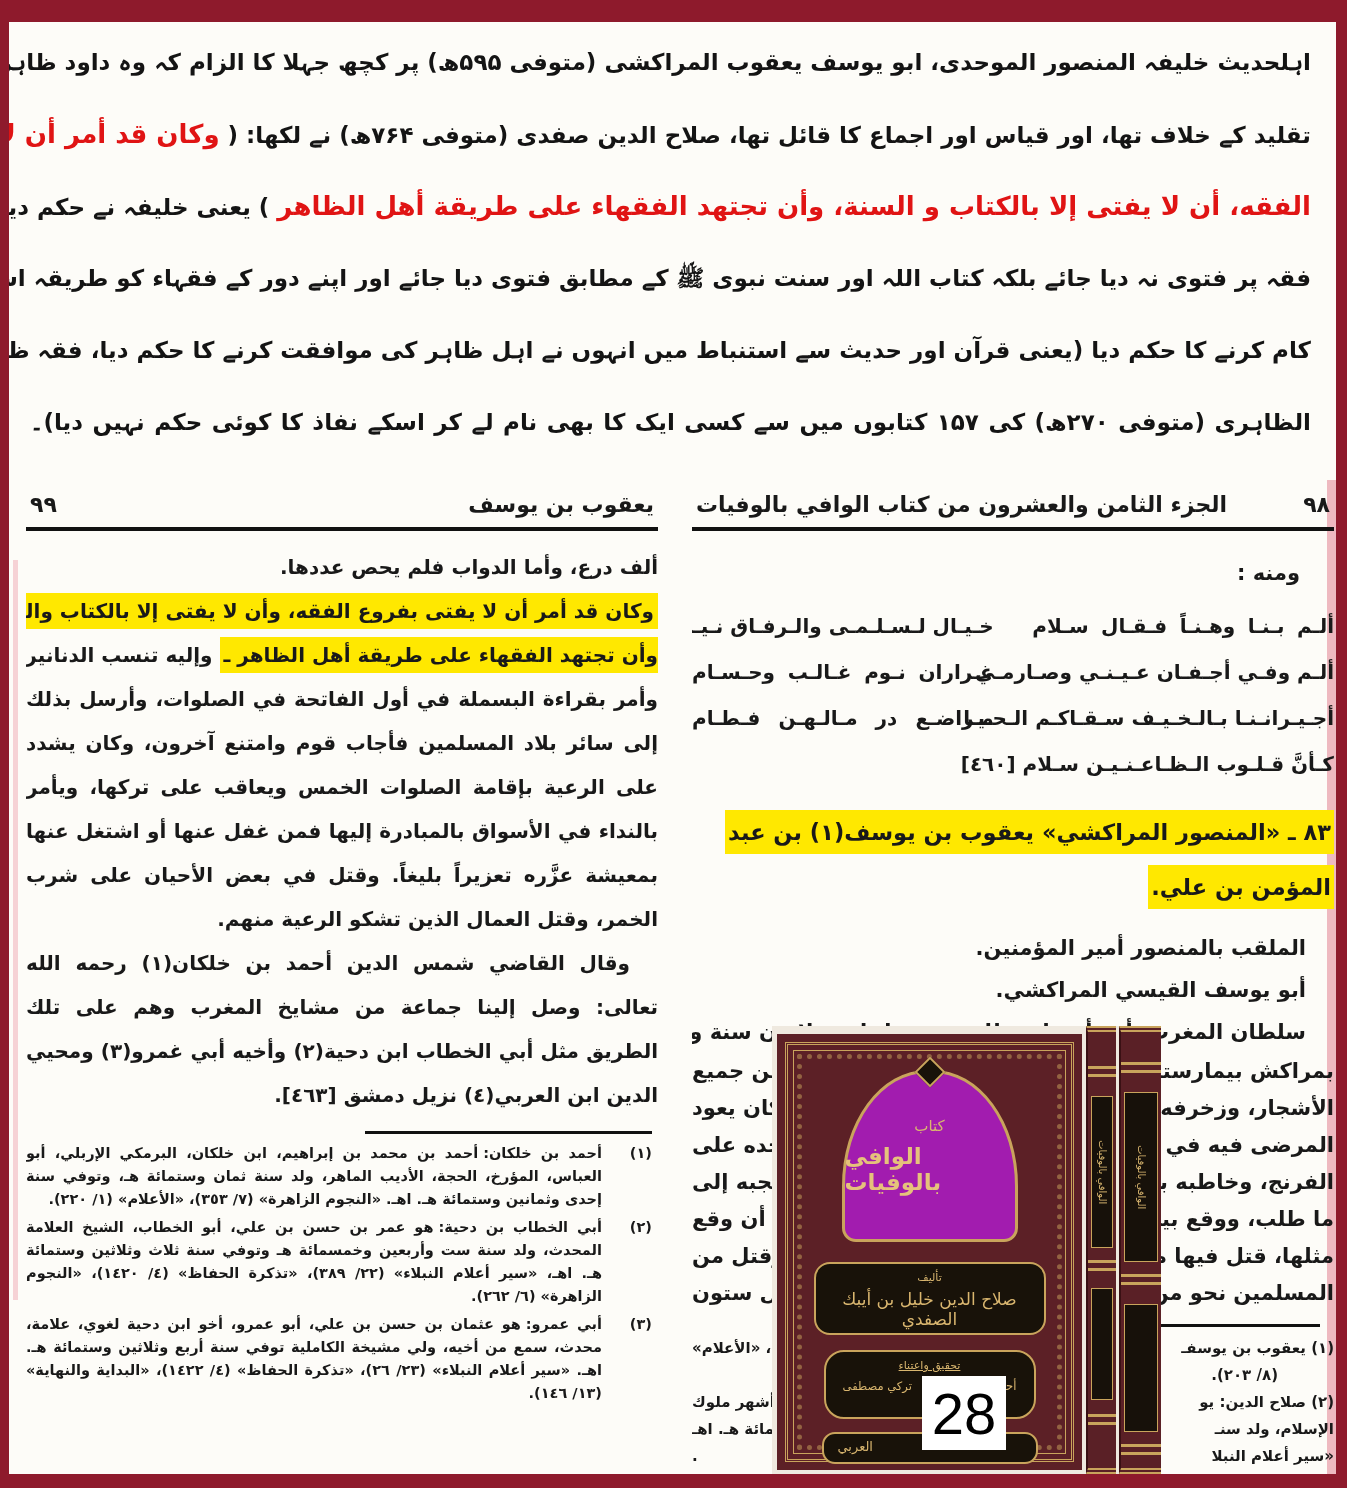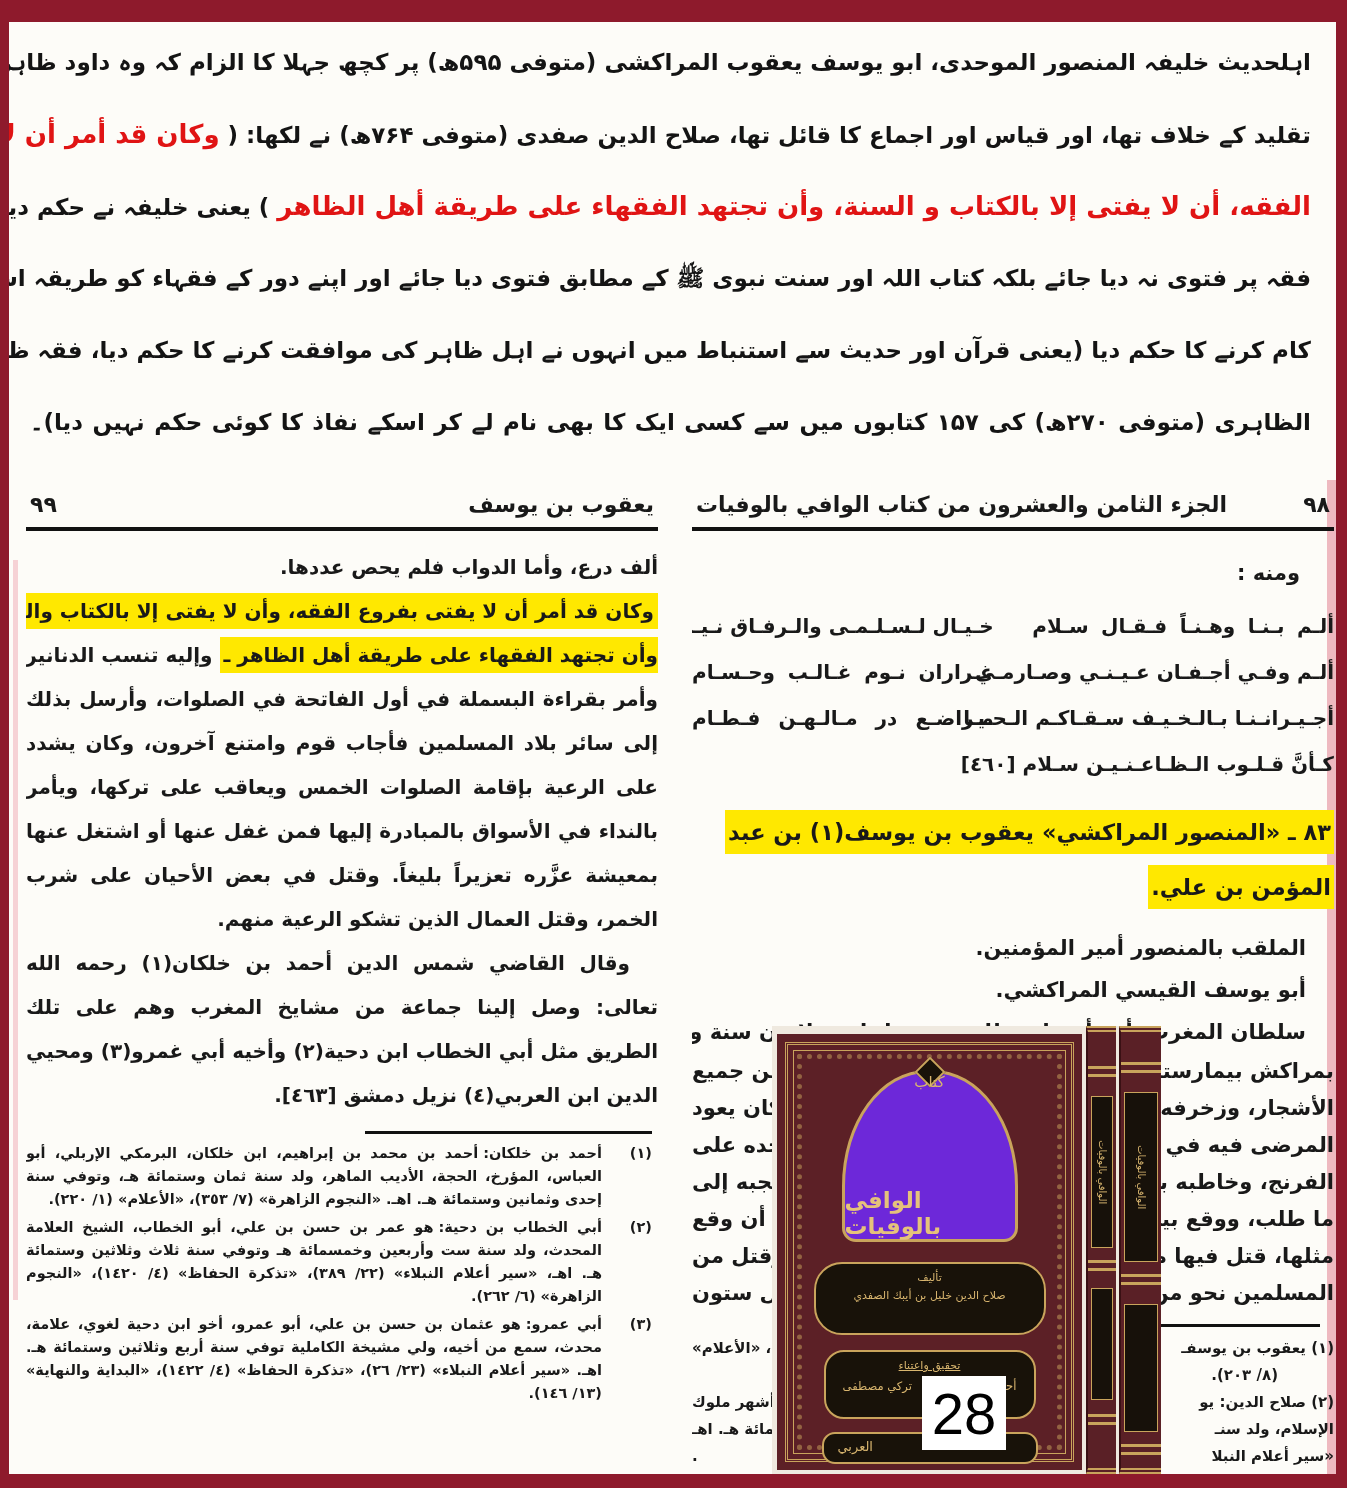--- a/index.html
+++ b/index.html
@@ -56,33 +56,33 @@
   .rfn-row{display:flex;justify-content:space-between;}
   .rfn-ind{padding-right:56px;text-align:right;}
 
   
   .photo{position:absolute;left:772px;top:1026px;width:389px;height:448px;background:#efe9df;z-index:10;}
   .cover{position:absolute;left:5px;top:8px;width:305px;height:436px;background:#5c2026;}
   .f1{position:absolute;inset:8px;border:3px double #c9a45c;}
   .f2{position:absolute;inset:16px;border:1px solid #c9a45c;}
   .fband{position:absolute;inset:20px;border:5px dotted rgba(201,164,92,.5);}
   .medallion{position:absolute;top:36px;left:50%;transform:translateX(-50%);width:170px;height:166px;
-             background:#6d28d9;border:3px solid #c9a45c;
+             background:#a21caf;border:3px solid #c9a45c;
              border-radius:85px 85px 14px 14px / 116px 116px 14px 14px;
-             display:flex;flex-direction:column;align-items:center;justify-content:space-between;gap:8px;z-index:2;}
+             display:flex;flex-direction:column;align-items:center;justify-content:center;gap:8px;z-index:2;}
   .medallion::before{content:"";position:absolute;top:-12px;left:50%;
              transform:translateX(-50%) rotate(45deg);width:18px;height:18px;
              background:#181209;border:2px solid #c9a45c;z-index:-1;}
   .kitab{color:#d9b66f;font-size:15px;}
   .cover-title{color:#e5c27b;font-size:23px;font-weight:bold;}
   .plaque{position:absolute;left:50%;transform:translateX(-50%);background:#181209;
           border:2px solid #c9a45c;color:#d9b66f;text-align:center;z-index:2;}
-  .plq-author{top:228px;width:228px;height:62px;border-radius:28px;padding-top:7px;}
+  .plq-author{top:228px;width:228px;height:62px;border-radius:16px;padding-top:7px;}
   .plq-author .lbl{font-size:11px;}
-  .plq-author .nm{font-size:11px;margin-top:5px;}
+  .plq-author .nm{font-size:17px;margin-top:5px;}
   .plq-tahqiq{top:316px;width:208px;height:58px;border-radius:20px;padding-top:7px;}
   .plq-tahqiq .lbl{font-size:11px;text-decoration:underline;}
   .plq-tahqiq .names{display:flex;justify-content:space-around;font-size:11.5px;margin-top:7px;direction:rtl;}
   .plq-pub{top:398px;width:198px;height:28px;border-radius:13px;line-height:26px;
            font-size:13px;text-align:left;padding-left:14px;}
   .spine{position:absolute;top:0;height:448px;background:#5a2026;
          border-top:6px double #c9a45c;border-bottom:6px double #c9a45c;box-sizing:border-box;}
   .s1{left:314px;width:30px;border-left:2px solid #3a1014;}
   .s2{left:347px;width:42px;border-left:2px solid #3a1014;}
   .spine .band{position:absolute;left:0;right:0;height:3px;background:#c9a45c;}

